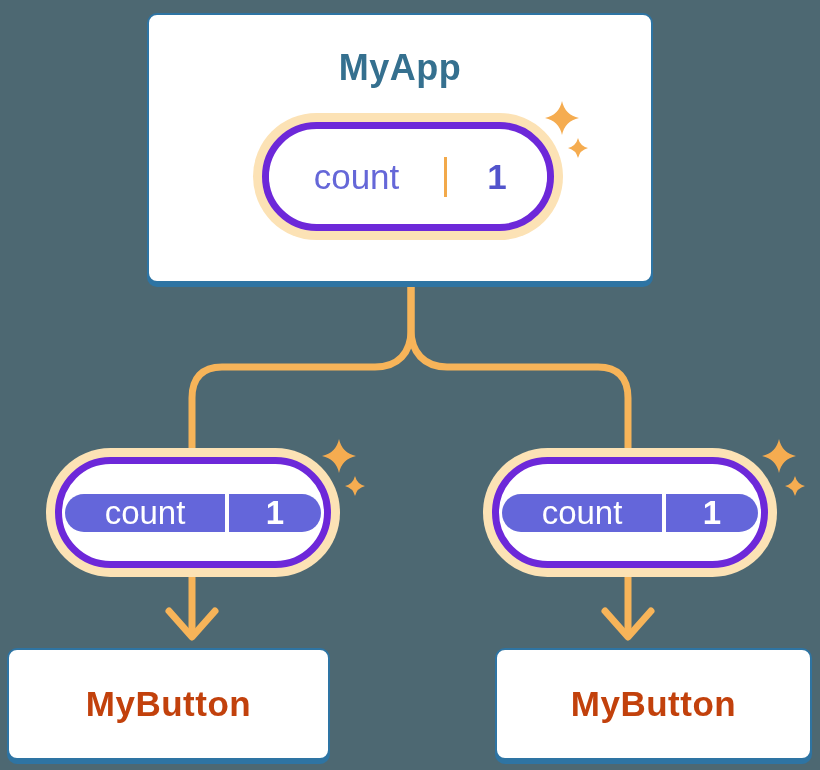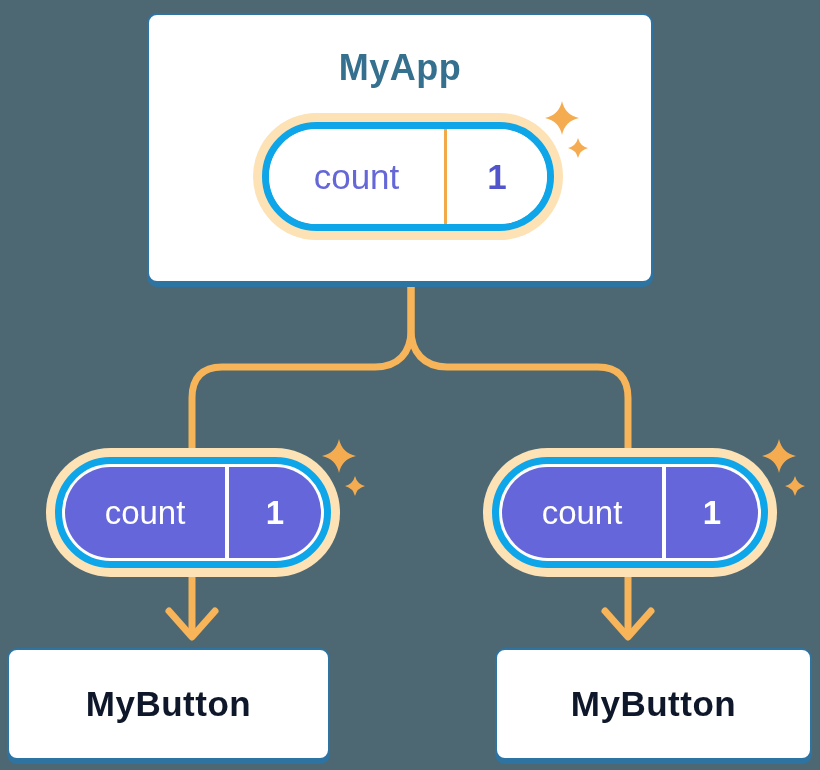--- a/index.html
+++ b/index.html
@@ -17,34 +17,34 @@
     box-shadow:0 4px 0 #2E74A3;
     box-sizing:border-box;
   }
   .root-card  { left:147px; top:13px;  width:506px; height:270px; }
   .card-title {
     text-align:center; margin-top:32px;
     font-size:36px; font-weight:700; color:#35708F; letter-spacing:.5px;
   }
   .child-card {
     display:flex; align-items:center; justify-content:center;
-    font-size:35px; font-weight:700; color:#0f172a; letter-spacing:.5px;
+    font-size:35px; font-weight:700; color:#c2410c; letter-spacing:.5px;
   }
   .child-card-left  { left:7px;   top:648px; width:323px; height:112px; }
   .child-card-right { left:495px; top:648px; width:317px; height:112px; }
 
   
   .pill {
     position:absolute; background:#FCE2B5; border-radius:999px;
     padding:9px; box-sizing:border-box;
   }
   .pill-ring {
     height:100%; box-sizing:border-box;
-    border:7px solid #0ea5e9; border-radius:999px;
-    background:#FFFFFF; display:flex; overflow:hidden;
+    border:7px solid #6d28d9; border-radius:999px;
+    background:#FFFFFF; display:flex; overflow:hidden;align-items:center;
   }
   .pill-body {
     flex:1; display:flex; border-radius:999px; overflow:hidden;
     font-size:35px;
   }
   .pill-top   { left:104px; top:98px; width:310px; height:127px; }
   .pill-left  { left:46px;  top:448px; width:294px; height:129px; }
   .pill-right { left:483px; top:448px; width:294px; height:129px; }
 
   .pill-light .pill-body { background:#FFFFFF; margin:0; }

